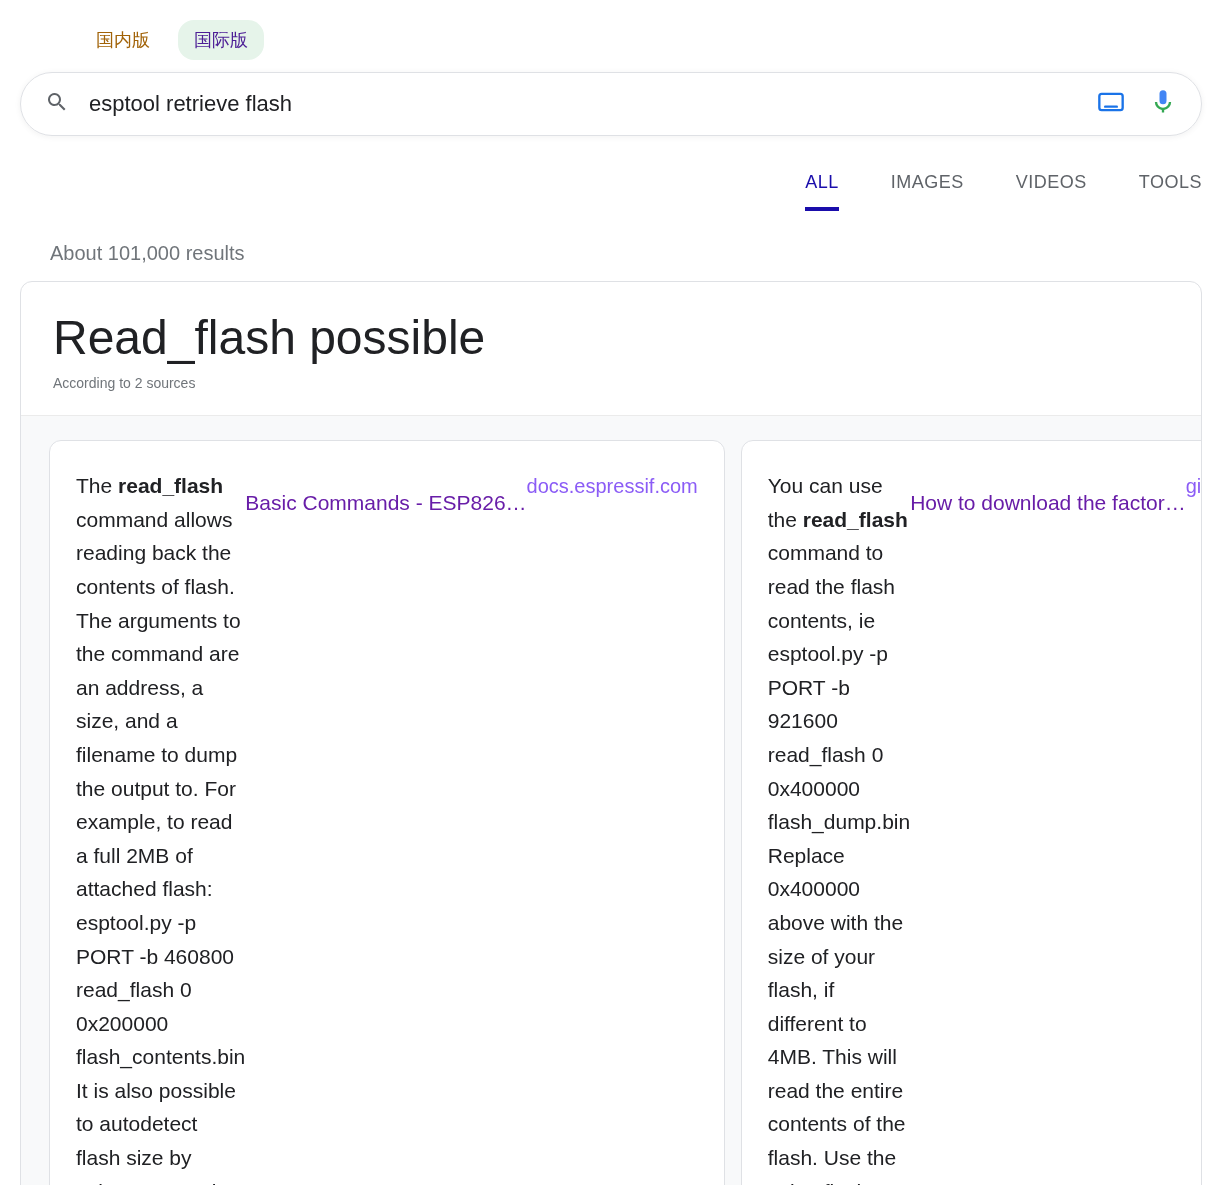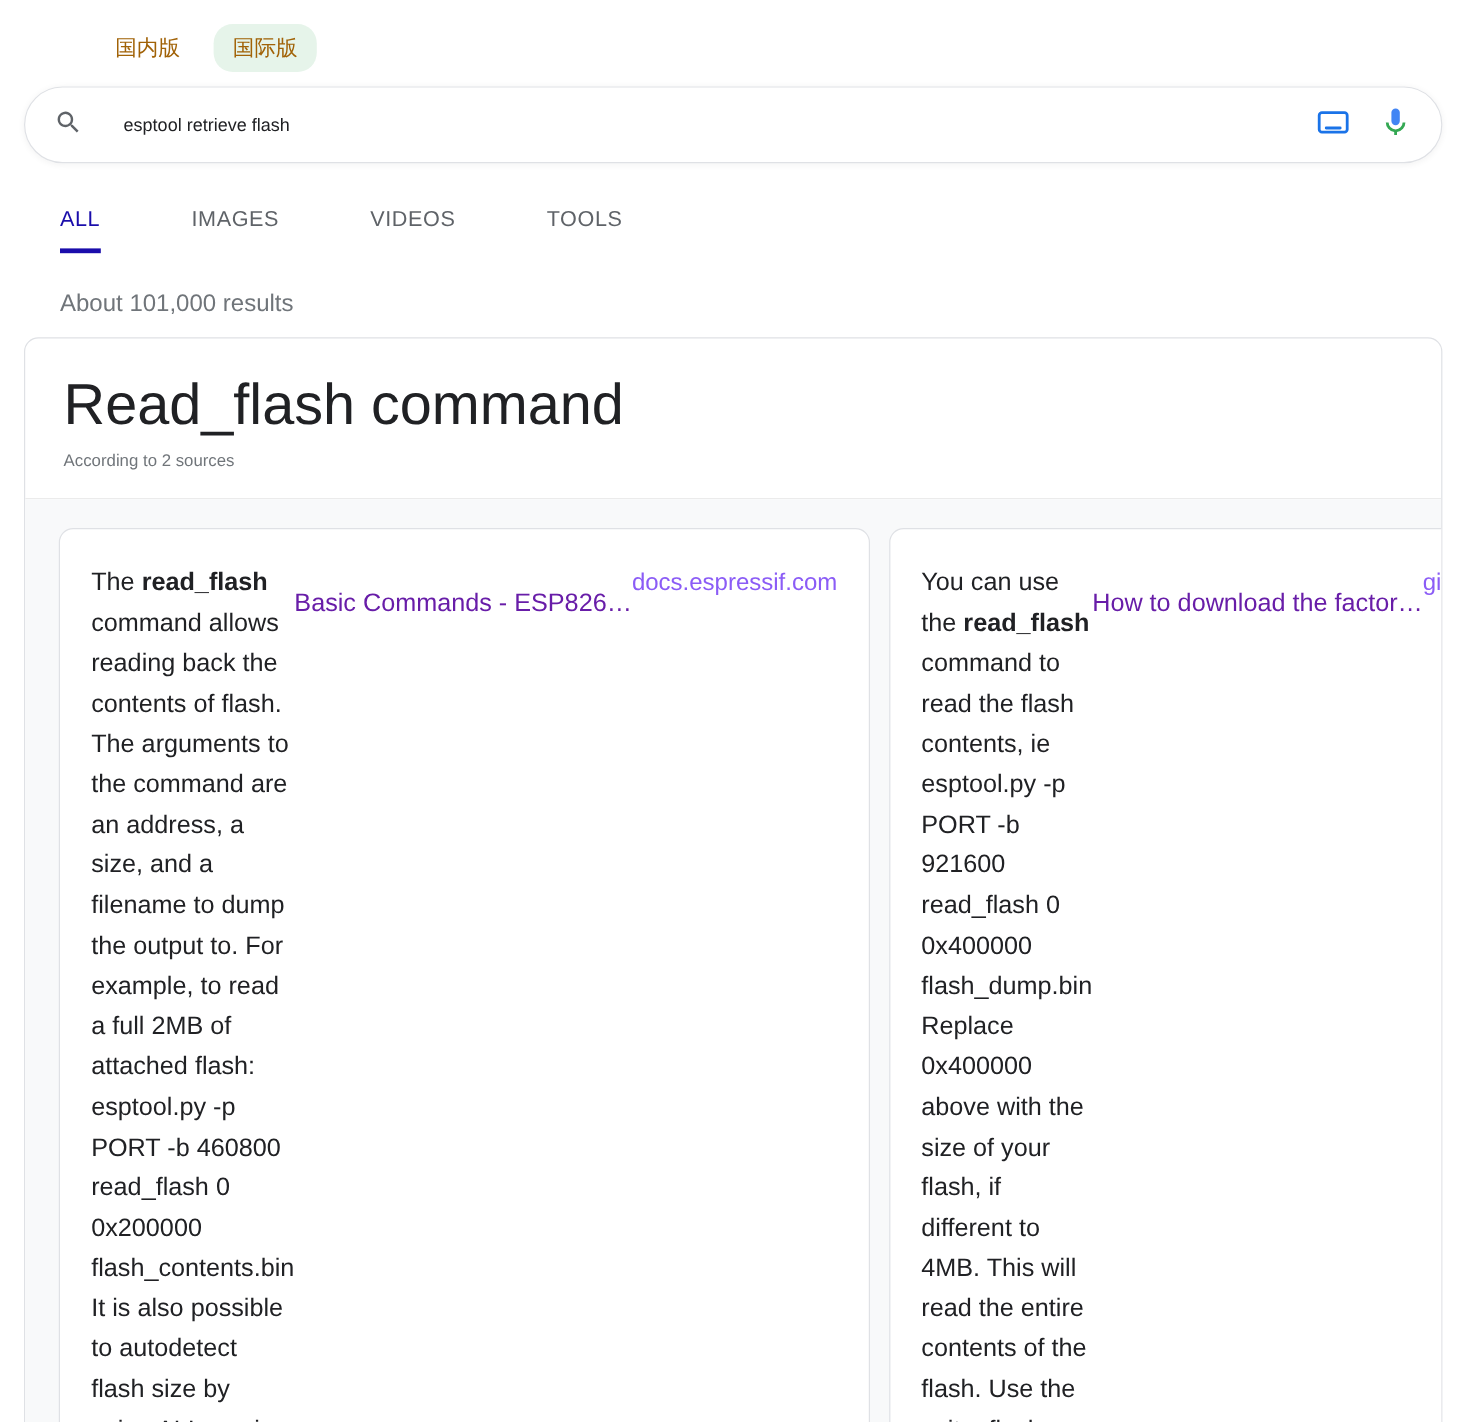--- a/index.html
+++ b/index.html
@@ -2,31 +2,31 @@
 <html><head>
 <meta charset="utf-8">
 <style>
   * { box-sizing: border-box; margin: 0; padding: 0; }
   body { font-family: arial, sans-serif; color: #202124; background: #fff; }
   .container { width: 1222px; padding: 20px 20px 0 20px; }
 
   
   .version-tabs { display: flex; gap: 12px; margin-left: 60px; margin-bottom: 12px; align-items: center; }
   .version-tab { font-size: 18px; color: #a16207; padding: 8px 16px; border-radius: 16px; cursor: pointer; }
-  .version-tab.active { background: #e6f4ea; color: #a16207; }
+  .version-tab.active { background: #e6f4ea; color: #4c1d95; }
 
   
   .search-bar { display: flex; align-items: center; border: 1px solid #dfe1e5; border-radius: 32px; height: 64px; padding: 0 24px; box-shadow: 0 1px 6px rgba(32,33,36,0.06); }
   .search-icon svg { width: 24px; height: 24px; fill: #5f6368; }
-  .search-input { flex: 1; border: none; outline: none; font-size: 15px; margin-left: 34px; color: #202124; }
+  .search-input { flex: 1; border: none; outline: none; font-size: 22px; margin-left: 20px; color: #202124; }
   .search-actions { display: flex; gap: 24px; align-items: center; }
   .search-actions svg { width: 28px; height: 28px; }
 
   
-  .nav-tabs { display: flex; gap: 76px; margin-top: 36px; margin-left: 30px; border-bottom: 1px solid transparent; }
+  .nav-tabs { display: flex; gap: 52px; margin-top: 36px; margin-left: 30px; border-bottom: 1px solid transparent; justify-content: flex-end; }
   .nav-tab { font-size: 18px; color: #5f6368; font-weight: 500; padding-bottom: 14px; cursor: pointer; letter-spacing: 0.5px; }
   .nav-tab.active { color: #1a0dab; border-bottom: 4px solid #1a0dab; }
 
   
   .result-count { font-size: 20px; color: #70757a; margin: 30px 0 16px 30px; }
 
   
   .answer-box { border: 1px solid #dfe1e5; border-radius: 12px; overflow: hidden; }
   .answer-header { padding: 28px 32px 24px 32px; border-bottom: 1px solid #ebebeb; }
   .answer-title { font-size: 48px; font-weight: 400; color: #202124; line-height: 1.15; }
@@ -84,21 +84,21 @@
     <div class="nav-tab active">ALL</div>
     <div class="nav-tab">IMAGES</div>
     <div class="nav-tab">VIDEOS</div>
     <div class="nav-tab">TOOLS</div>
   </div>
 
   <div class="result-count">About 101,000 results</div>
 
   <div class="answer-box">
     <div class="answer-header">
-      <h1 class="answer-title">Read_flash command</h1>
+      <h1 class="answer-title">Read_flash possible</h1>
       <div class="answer-subtitle">According to 2 sources</div>
     </div>
     <div class="cards">
       <div class="card">
         <div class="card-text">The <b>read_flash</b> command allows reading back the contents of flash. The arguments to the command are an address, a size, and a filename to dump the output to. For example, to read a full 2MB of attached flash: esptool.py -p PORT -b 460800 read_flash 0 0x200000 flash_contents.bin It is also possible to autodetect flash size by using ALL as size.</div>
         <div class="card-link">Basic Commands - ESP826…</div>
         <div class="card-domain">docs.espressif.com</div>
       </div>
       <div class="card">
         <div class="card-text">You can use the <b>read_flash</b> command to read the flash contents, ie esptool.py -p PORT -b 921600 read_flash 0 0x400000 flash_dump.bin Replace 0x400000 above with the size of your flash, if different to 4MB. This will read the entire contents of the flash. Use the write_flash command to write it back.</div>

